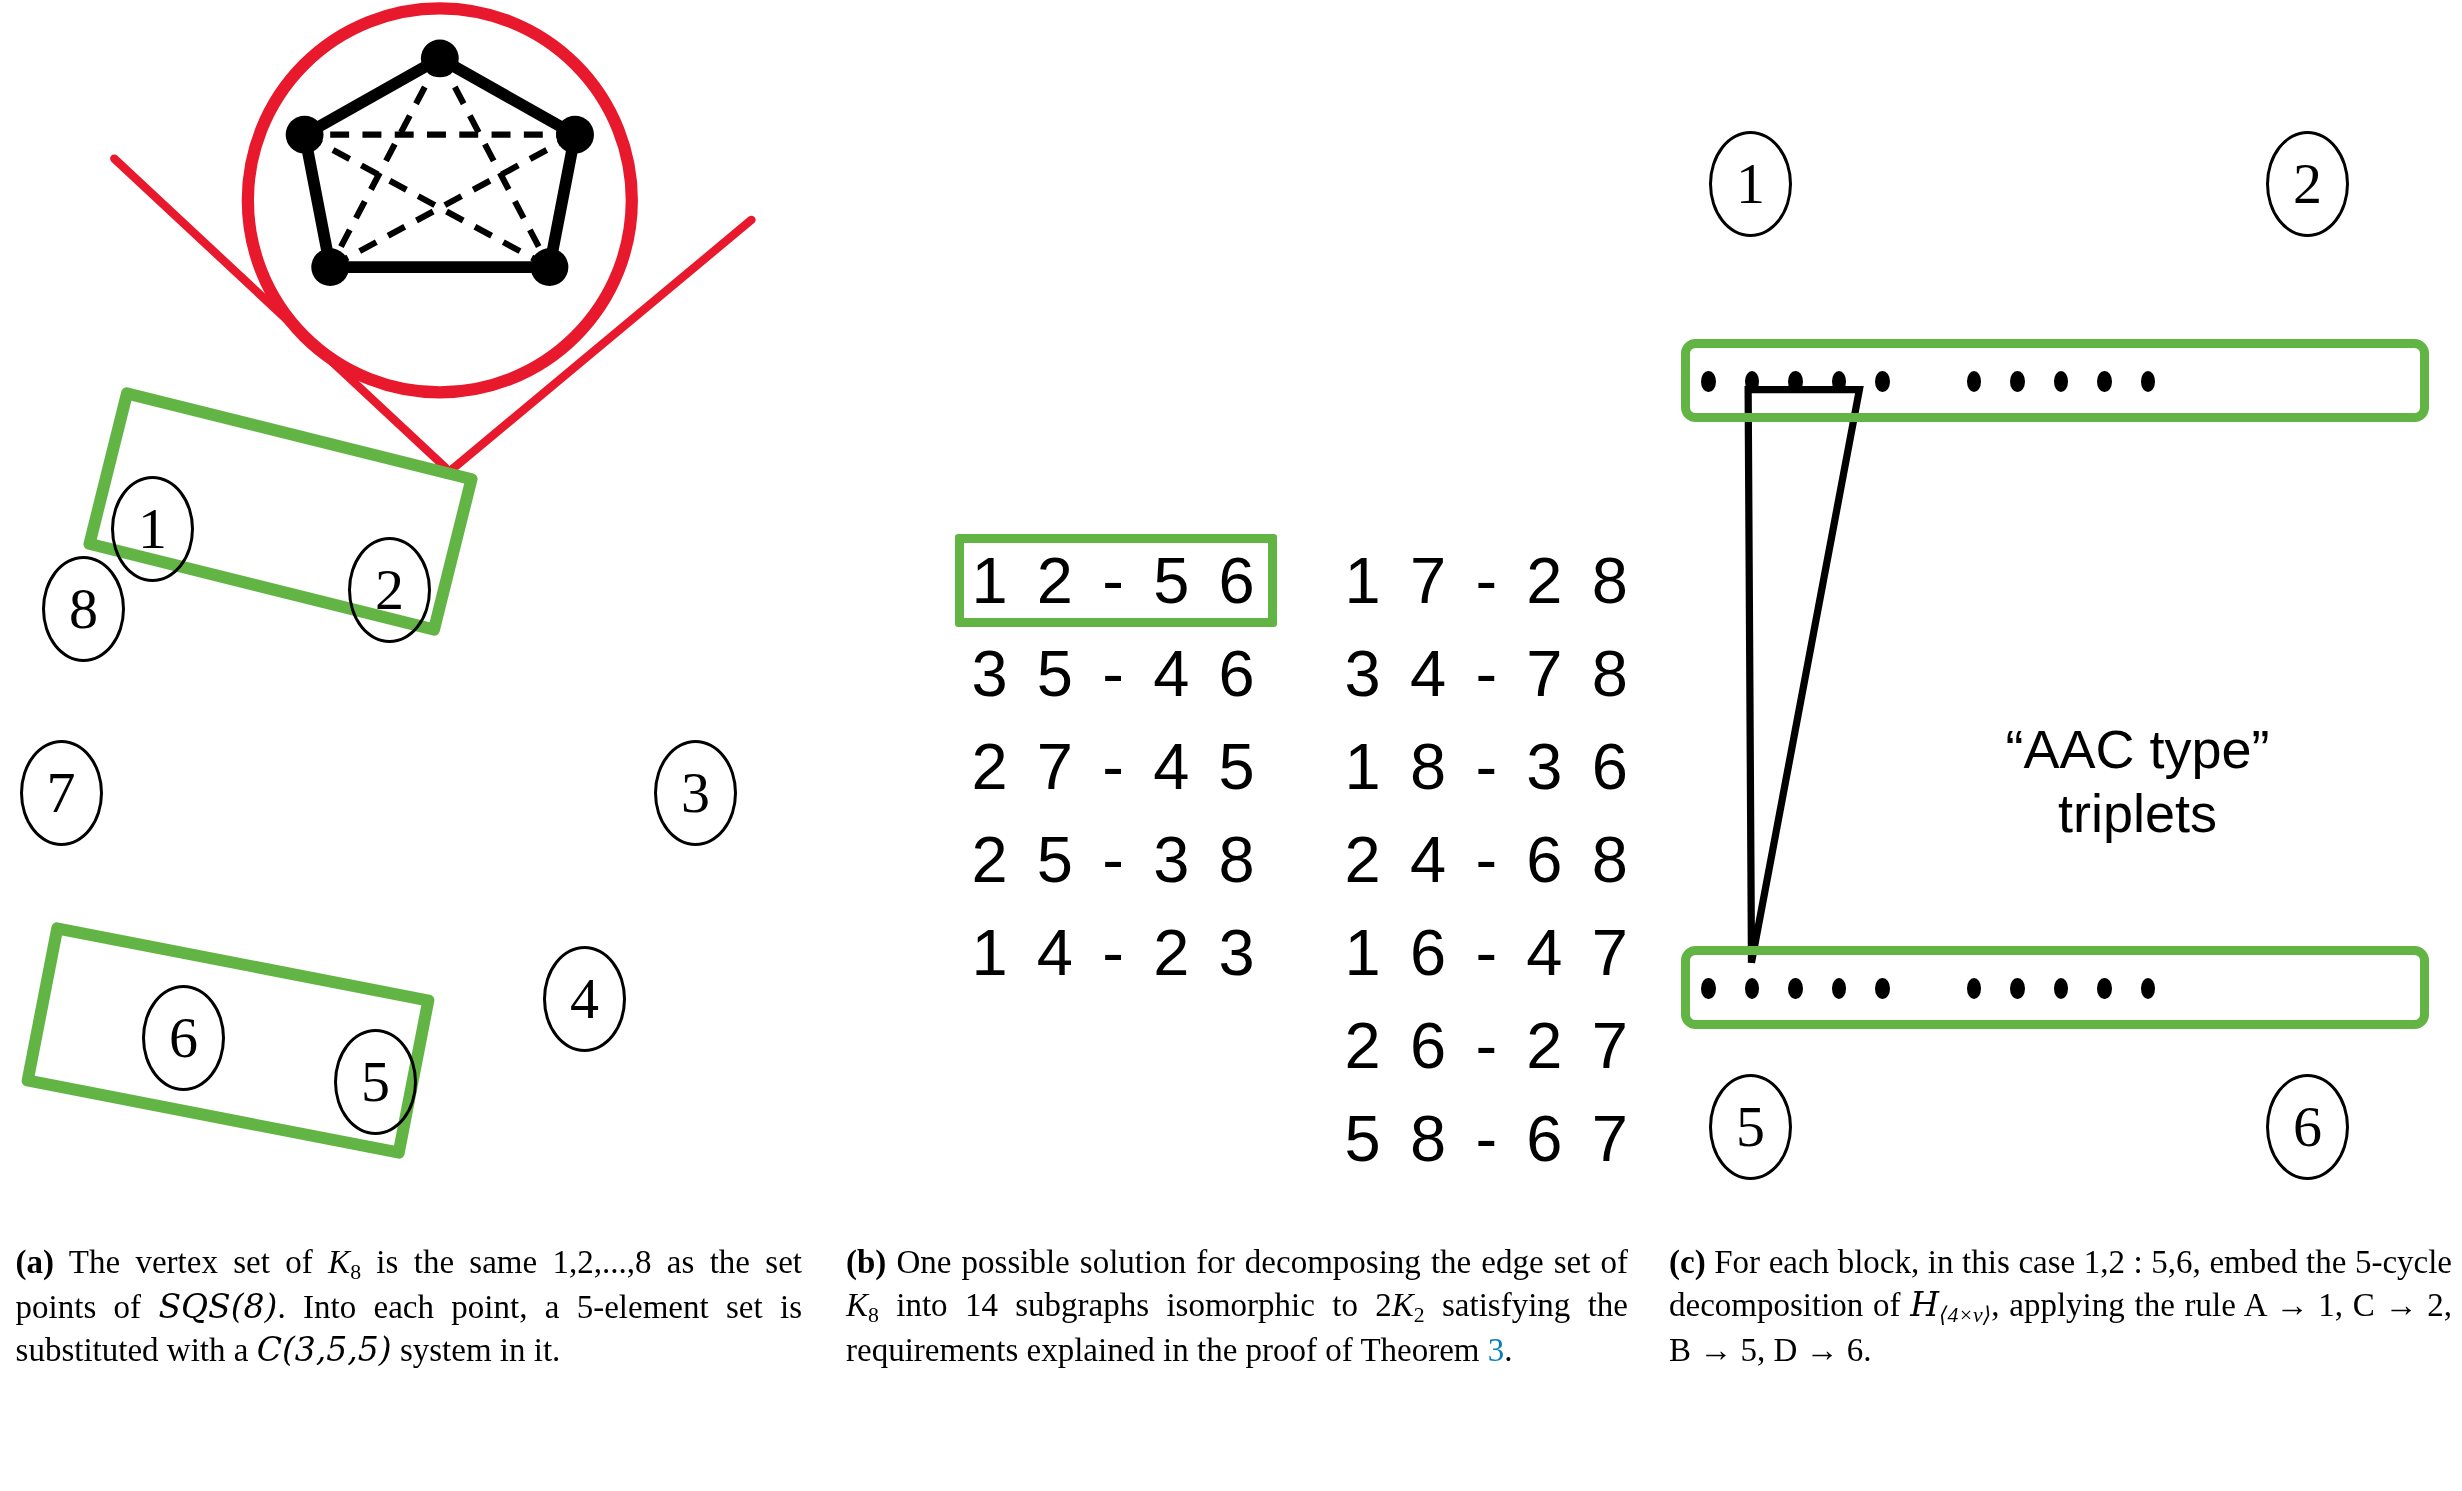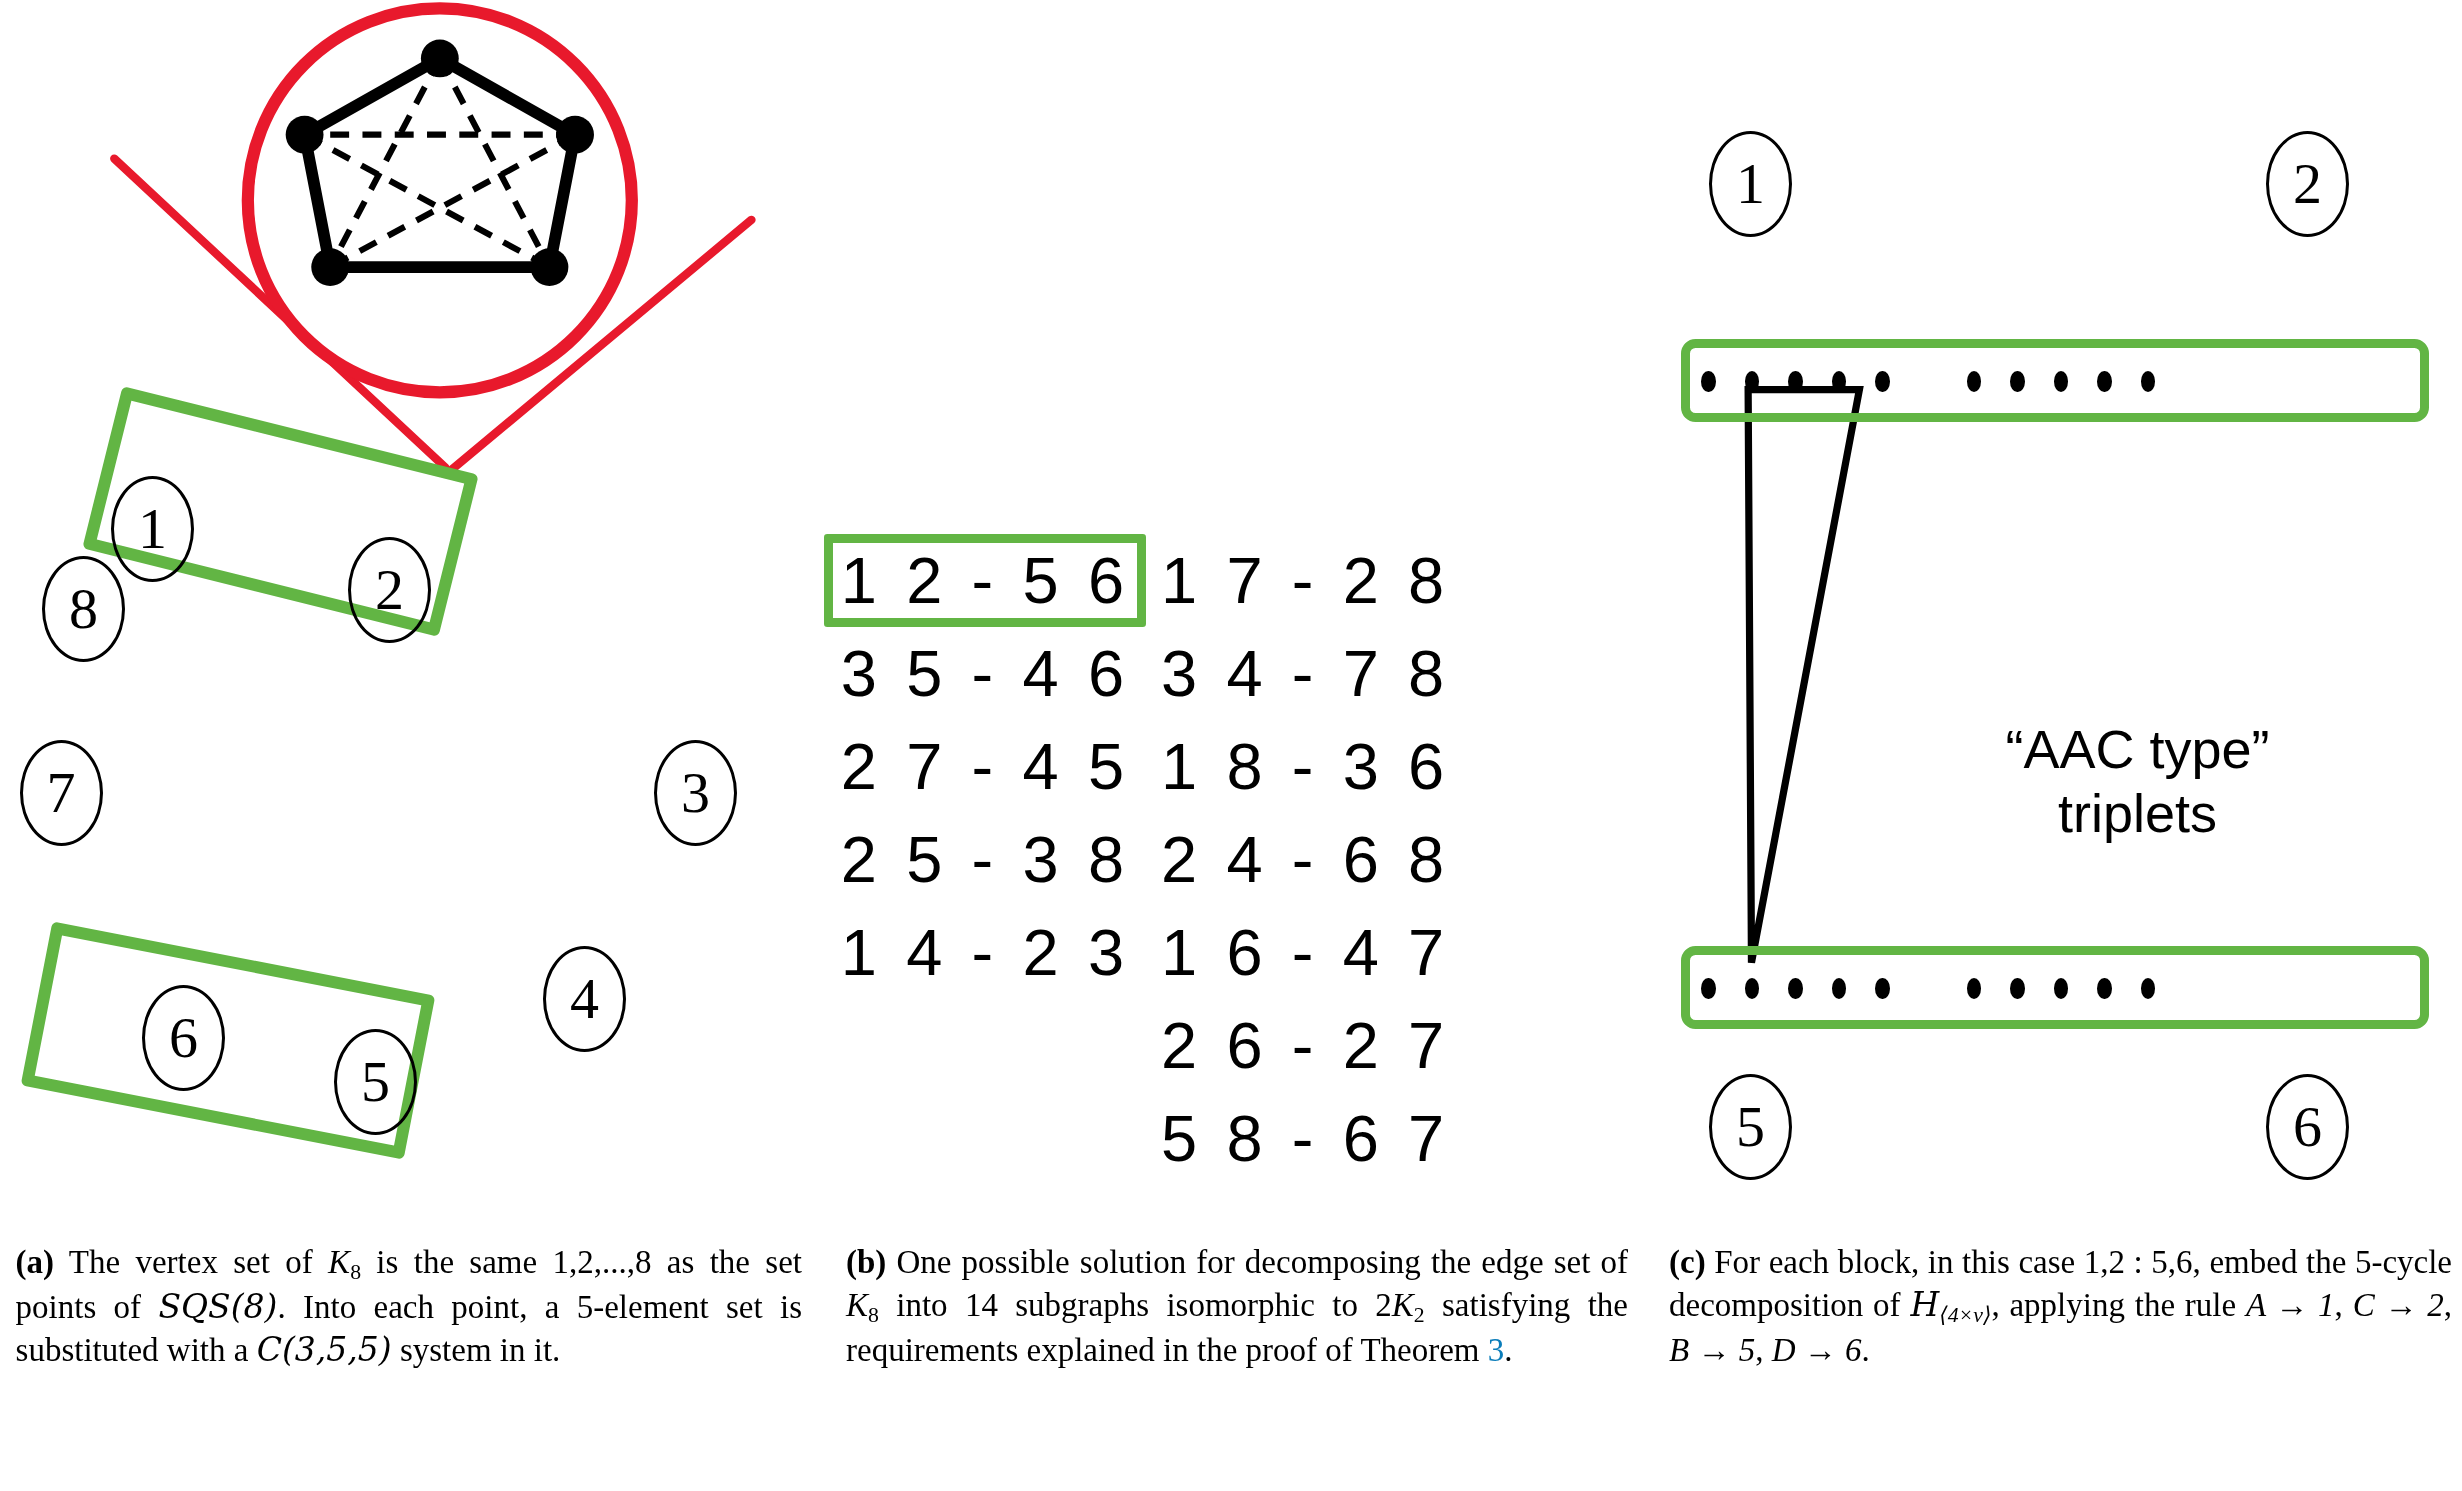--- a/index.html
+++ b/index.html
@@ -42,21 +42,21 @@
     box-sizing: border-box;
   }
   .caption-a { padding-right: 22px; }
   .caption-b { padding-left: 22px; padding-right: 20px; }
   .caption-c { padding-left: 21px; padding-right: 11px; }
   .cap-label { font-weight: bold; }
   .mathit { font-style: italic; }
   .cal { font-family: "DejaVu Serif", serif; font-style: italic; }
   .ref-blue { color: #0b7dba; }
   .sub { font-size: 0.66em; vertical-align: -0.28em; }
-  .nowrap { white-space: nowrap; font-style: italic; }
+  .nowrap { white-space: nowrap; }
 
   
   .vnode {
     position: absolute;
     width: 83px;
     height: 106px;
     border: 3.9px solid #000000;
     border-radius: 50%;
     box-sizing: border-box;
     display: flex;
@@ -85,21 +85,22 @@
     pointer-events: none;
   }
 
   
   .pairs-wrap {
     position: absolute;
     left: 0;
     top: 534px;
     width: 824px;
     display: flex;
-    justify-content: flex-start;
+    justify-content: flex-end;
+    gap: 53px;
   }
   .pair-col {
     display: flex;
     flex-direction: column;
     gap: 0px;
   }
   .pair-row {
     height: 93px;
     display: flex;
     align-items: center;

